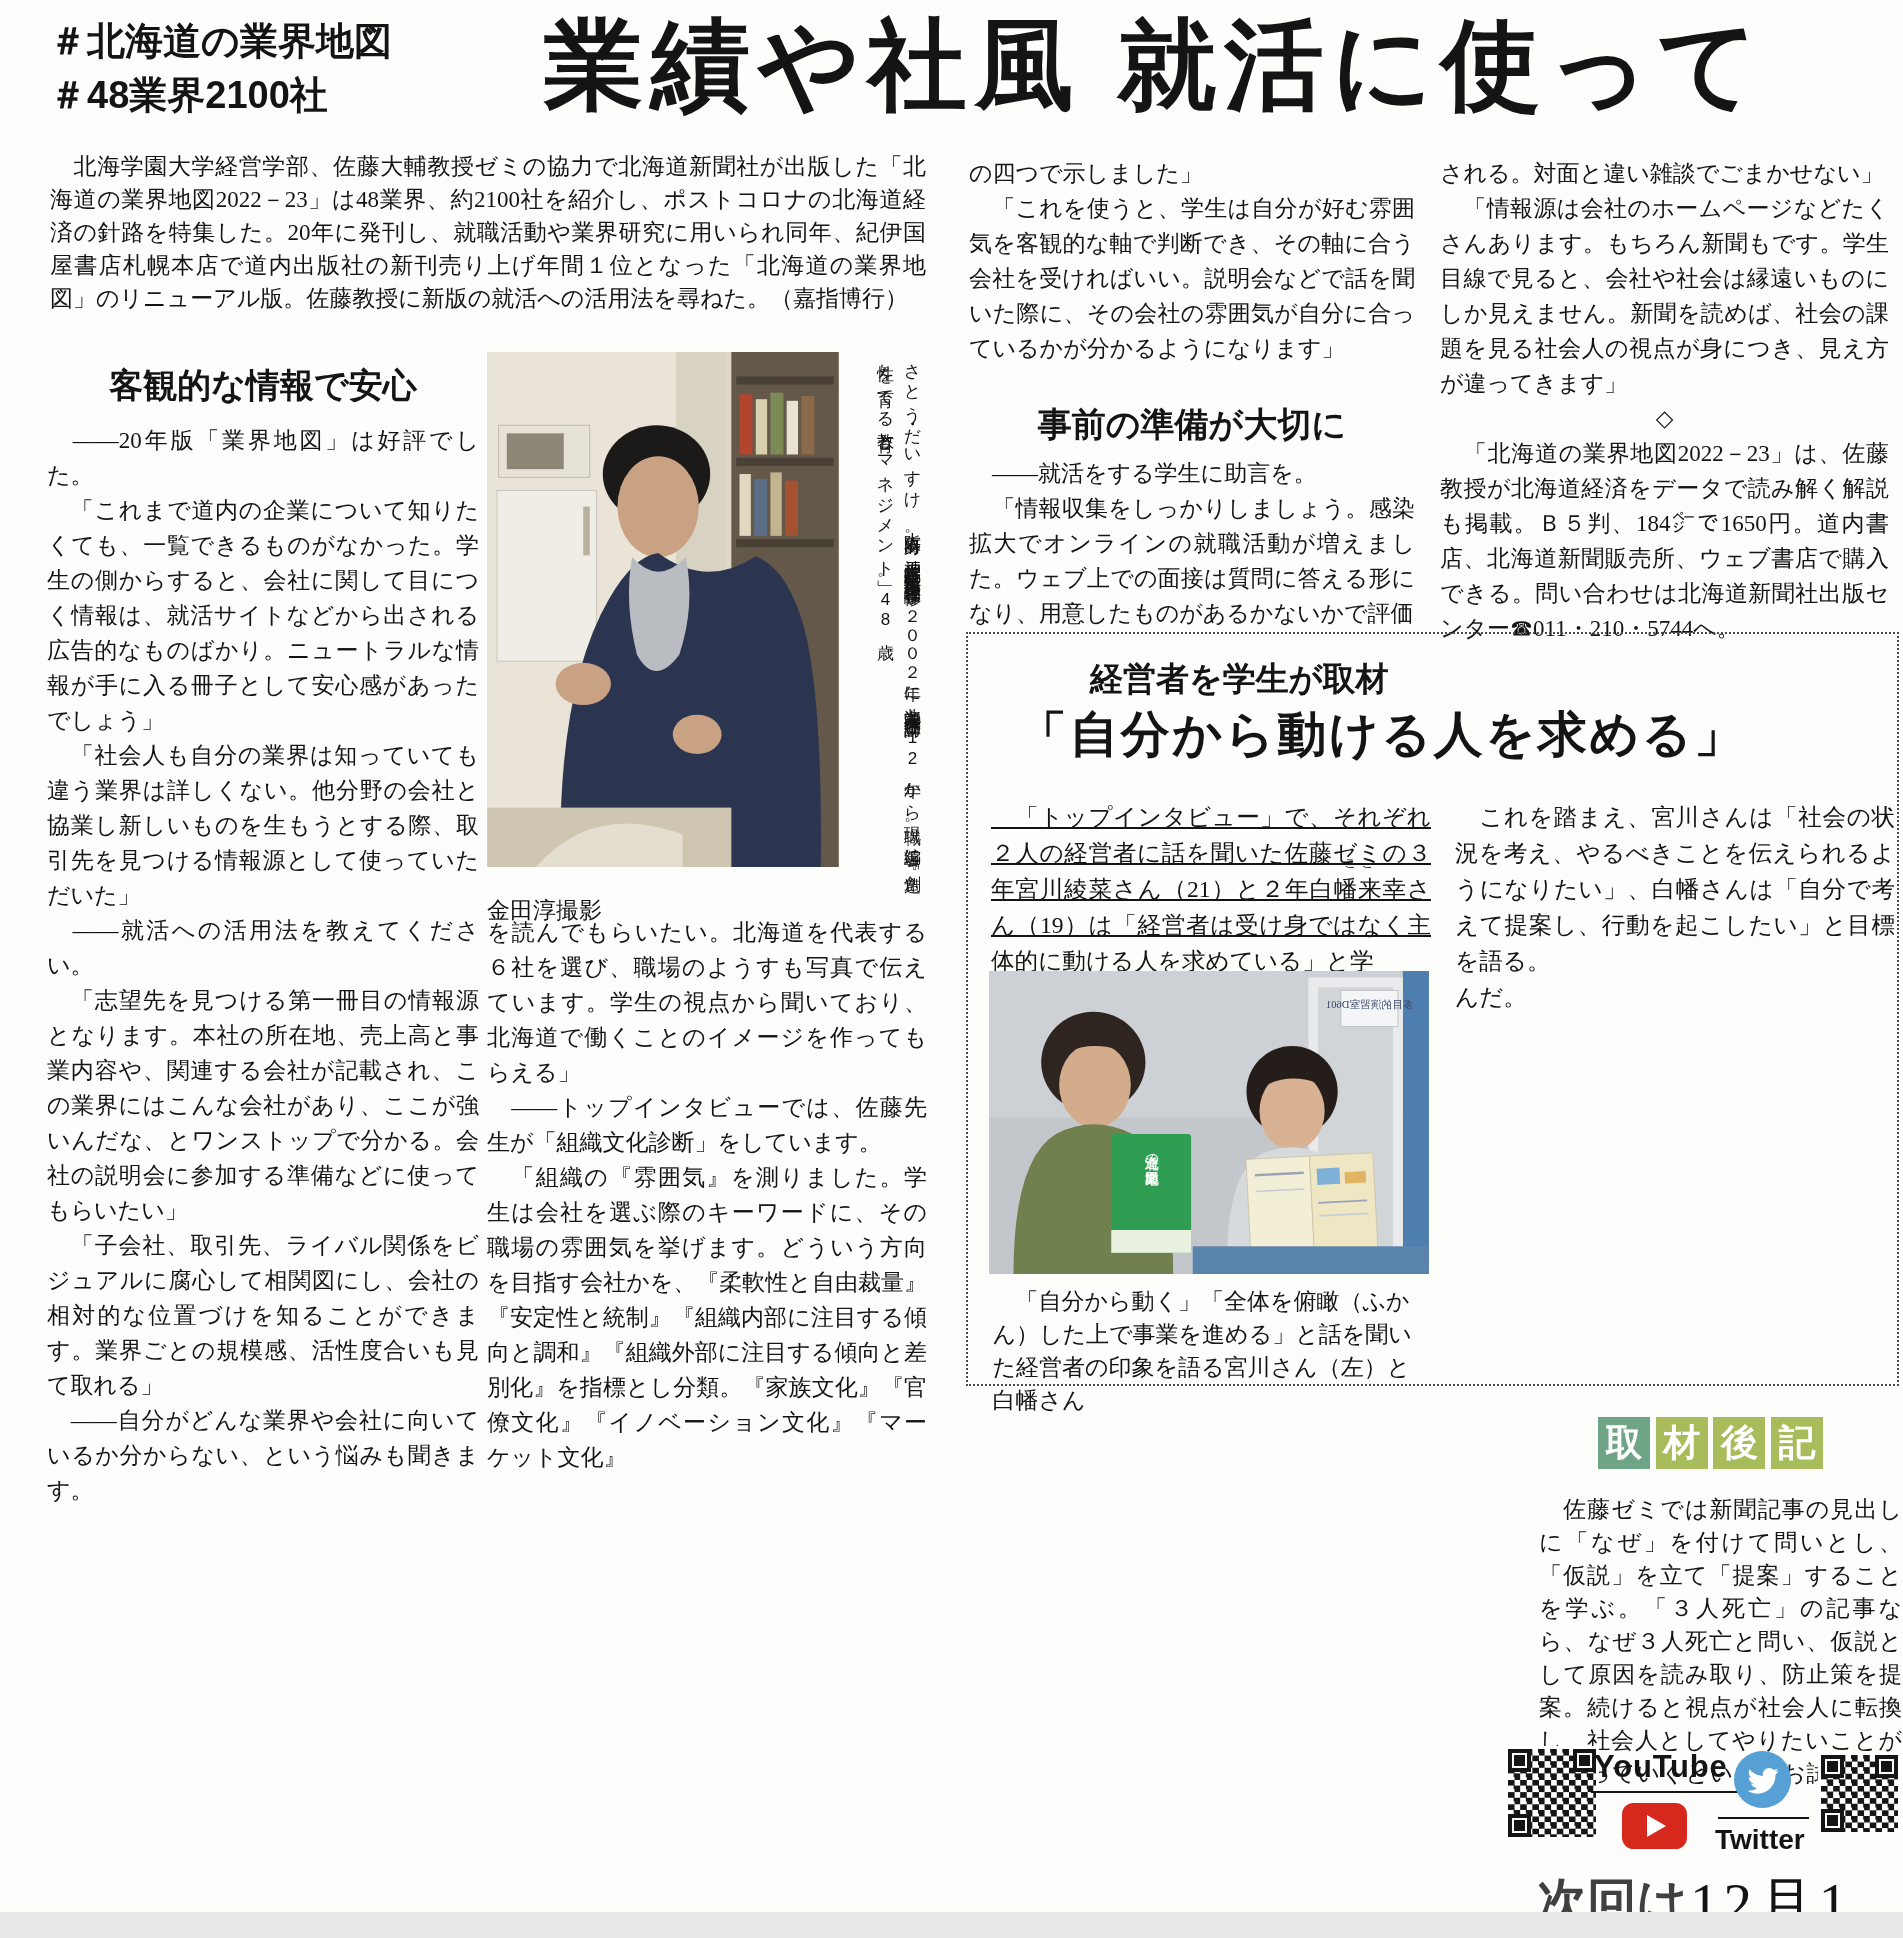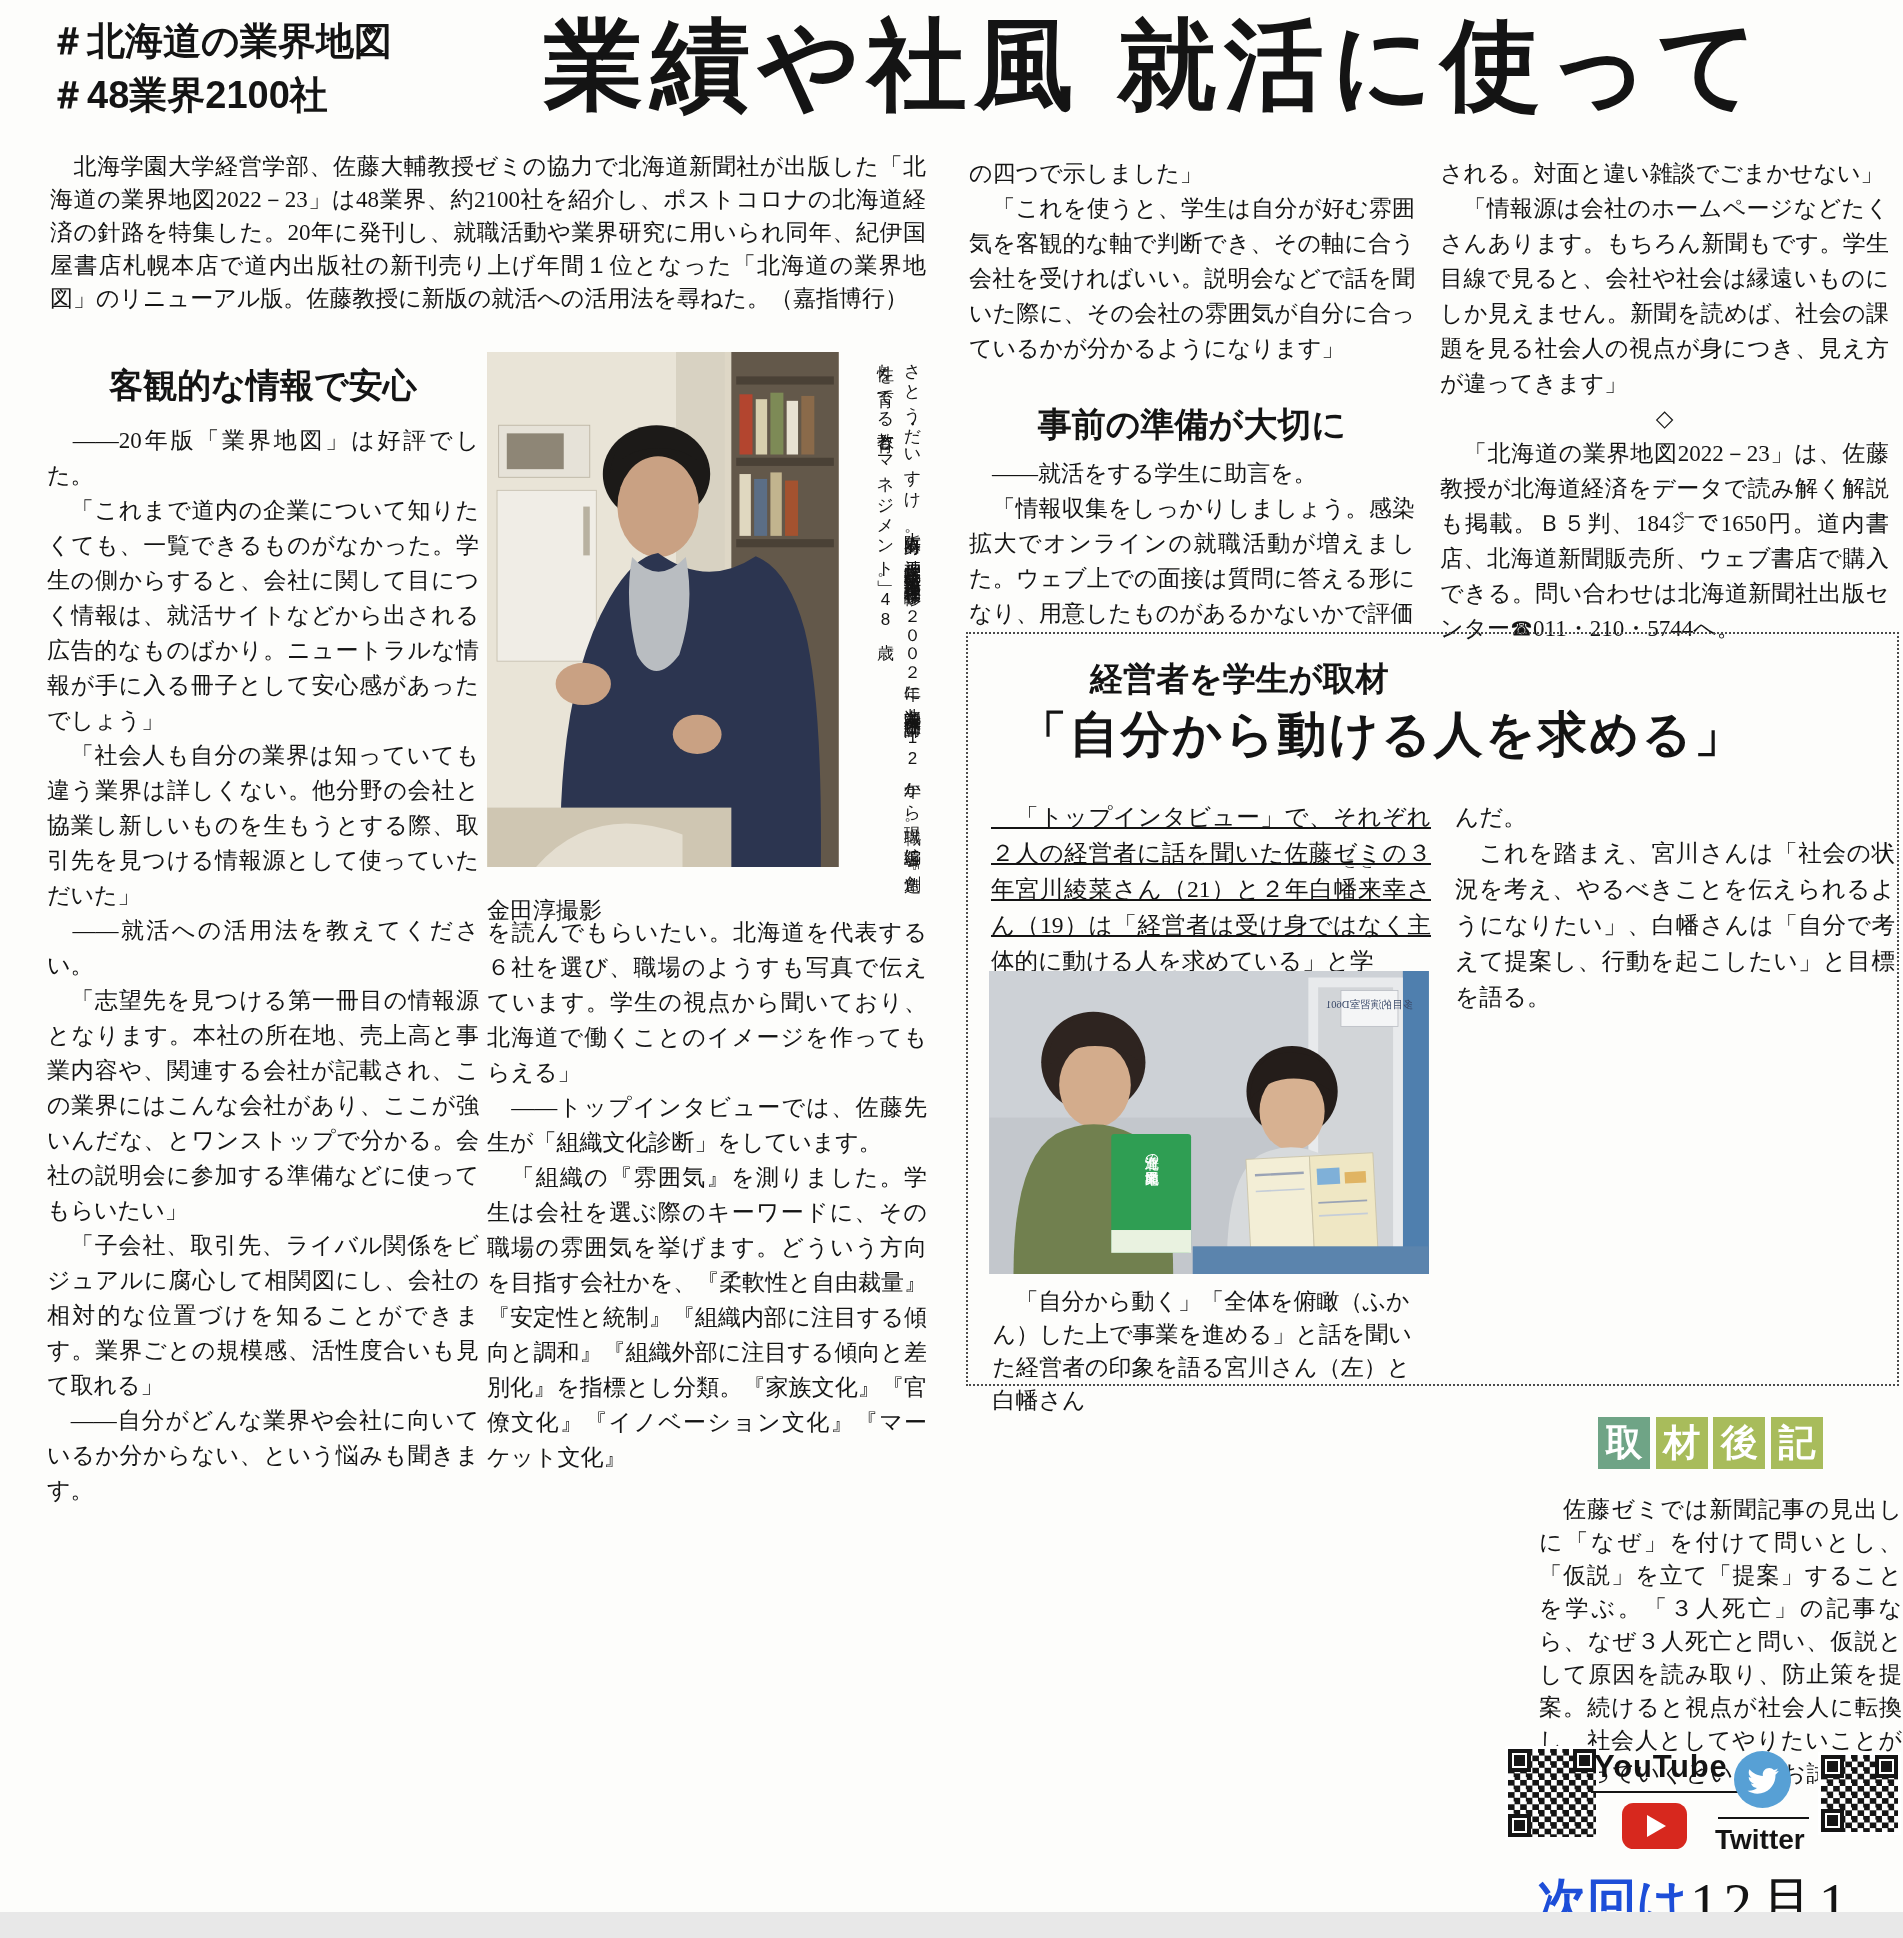--- a/index.html
+++ b/index.html
@@ -180,22 +180,22 @@
           <line x1="404" y1="286" x2="464" y2="286" stroke="#9aa3b5" stroke-width="2"></line>
           <line x1="404" y1="302" x2="464" y2="302" stroke="#c5cdd8" stroke-width="2"></line>
         </g>
         <rect x="250" y="338" width="290" height="34" fill="#5b84ad"></rect>
       </svg>
     </div>
 
     <div class="abs boxcap">　「自分から動く」「全体を俯瞰（ふかん）した上で事業を進める」と話を聞いた経営者の印象を語る宮川さん（左）と白幡さん</div>
 
     <div class="abs boxR body" style="font-size:23.6px;line-height:36px;">
+      <p>　これを踏まえ、宮川さんは「社会の状況を考え、やるべきことを伝えられるようになりたい」、白幡さんは「自分で考えて提案し、行動を起こしたい」と目標を語る。</p>
       <p>んだ。</p>
-      <p>　これを踏まえ、宮川さんは「社会の状況を考え、やるべきことを伝えられるようになりたい」、白幡さんは「自分で考えて提案し、行動を起こしたい」と目標を語る。</p>
     </div>
   </div>
 
   <div class="abs tiles gothic">
     <div class="tile" style="background:#6fa486">取</div>
     <div class="tile" style="background:#a8bc5b">材</div>
     <div class="tile" style="background:#a8bc5b">後</div>
     <div class="tile" style="background:#a8bc5b">記</div>
   </div>
   <div class="abs post">　佐藤ゼミでは新聞記事の見出しに「なぜ」を付けて問いとし、「仮説」を立て「提案」することを学ぶ。「３人死亡」の記事なら、なぜ３人死亡と問い、仮説として原因を読み取り、防止策を提案。続けると視点が社会人に転換し、社会人としてやりたいことがたまっていくという。お試しを。（Ｈ）</div>
@@ -218,17 +218,17 @@
   </div>
   <div class="abs twline"></div>
   <div class="abs twlabel gothic">Twitter</div>
 
   <div class="abs qr" style="left:1821px;top:1755px;width:77px;height:77px;">
     <div class="f tl"></div>
     <div class="f tr"></div>
     <div class="f bl"></div>
   </div>
 
-  <div class="abs next-label gothic" style="color:#1d4ed8">次回は</div>
+  <div class="abs next-label gothic" style="color:#404040">次回は</div>
   <div class="abs next-date">12月1日</div>
 
 </div>
 
 
 </body></html>

